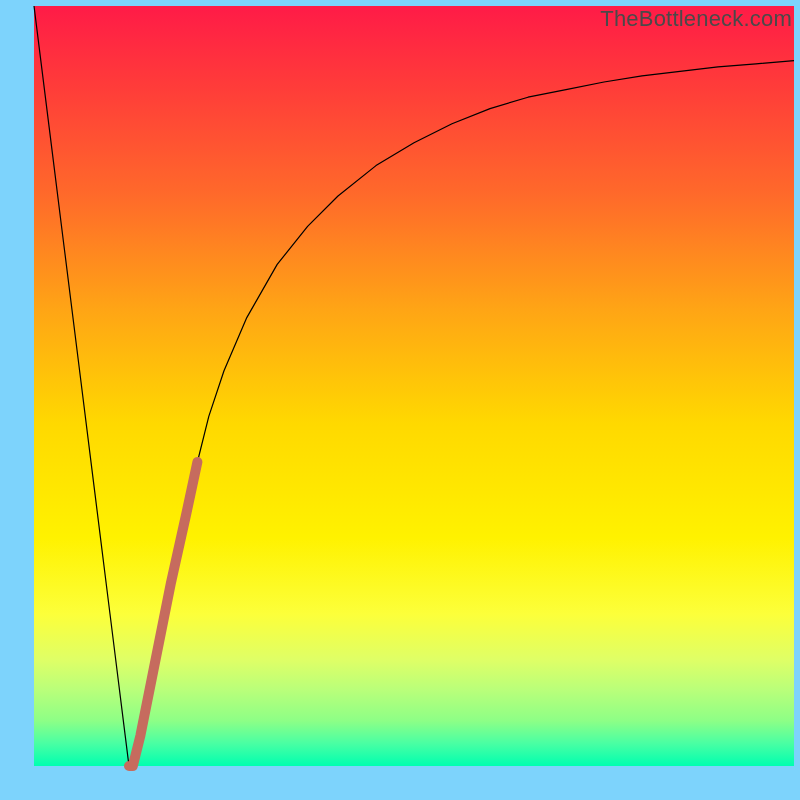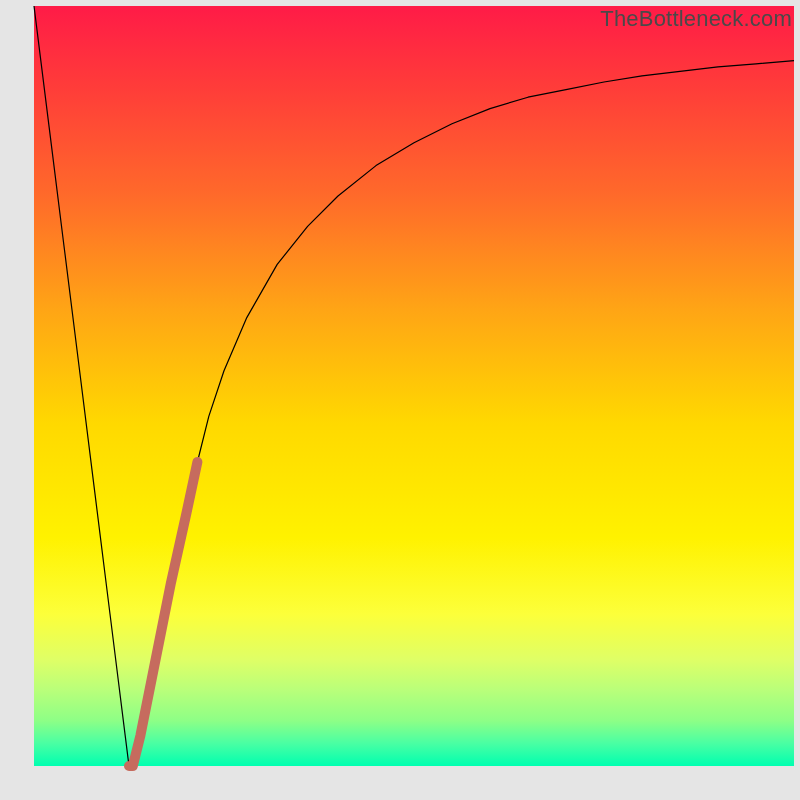--- a/index.html
+++ b/index.html
@@ -8,21 +8,21 @@
     width: 800px;
     height: 800px;
     overflow: hidden;
     background: #000;
     font-family: Arial, Helvetica, sans-serif;
   }
   .frame {
     position: relative;
     width: 800px;
     height: 800px;
-    background: #e5e5e5;
+    background: #7dd3fc;
   }
   .plot {
     position: absolute;
     left: 34px;
     top: 6px;
     width: 760px;
     height: 760px;
     background: linear-gradient(
       to bottom,
       #ff1b47 0%,

